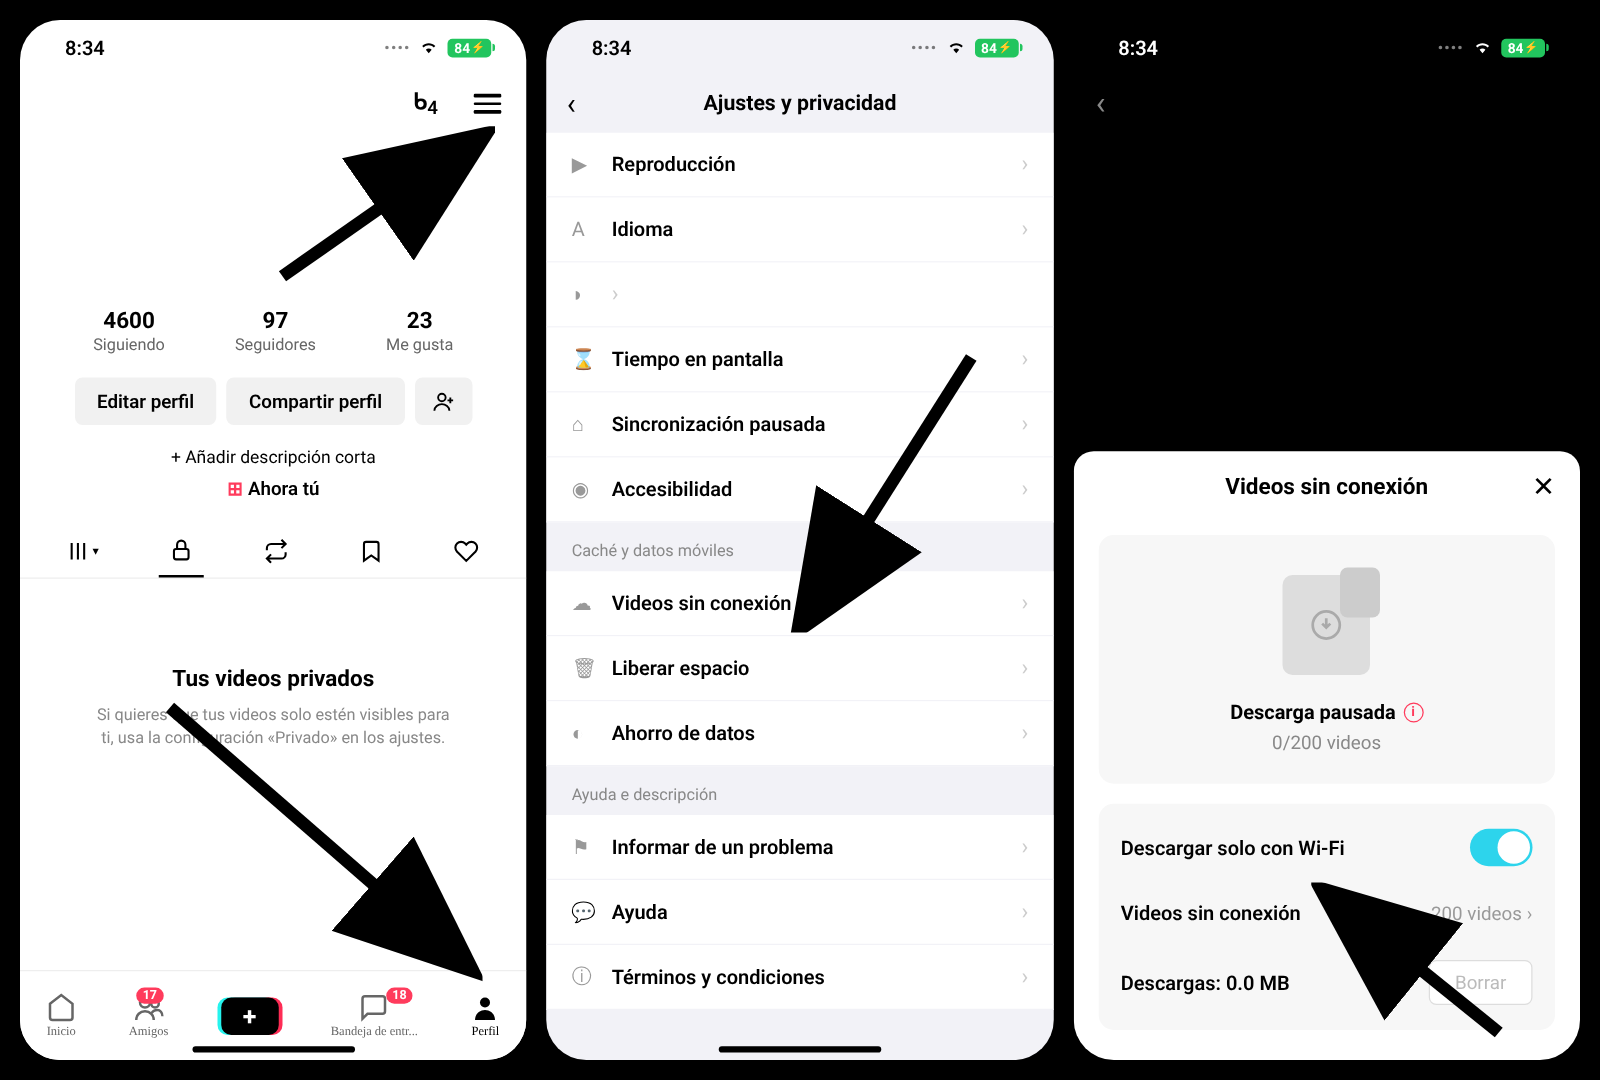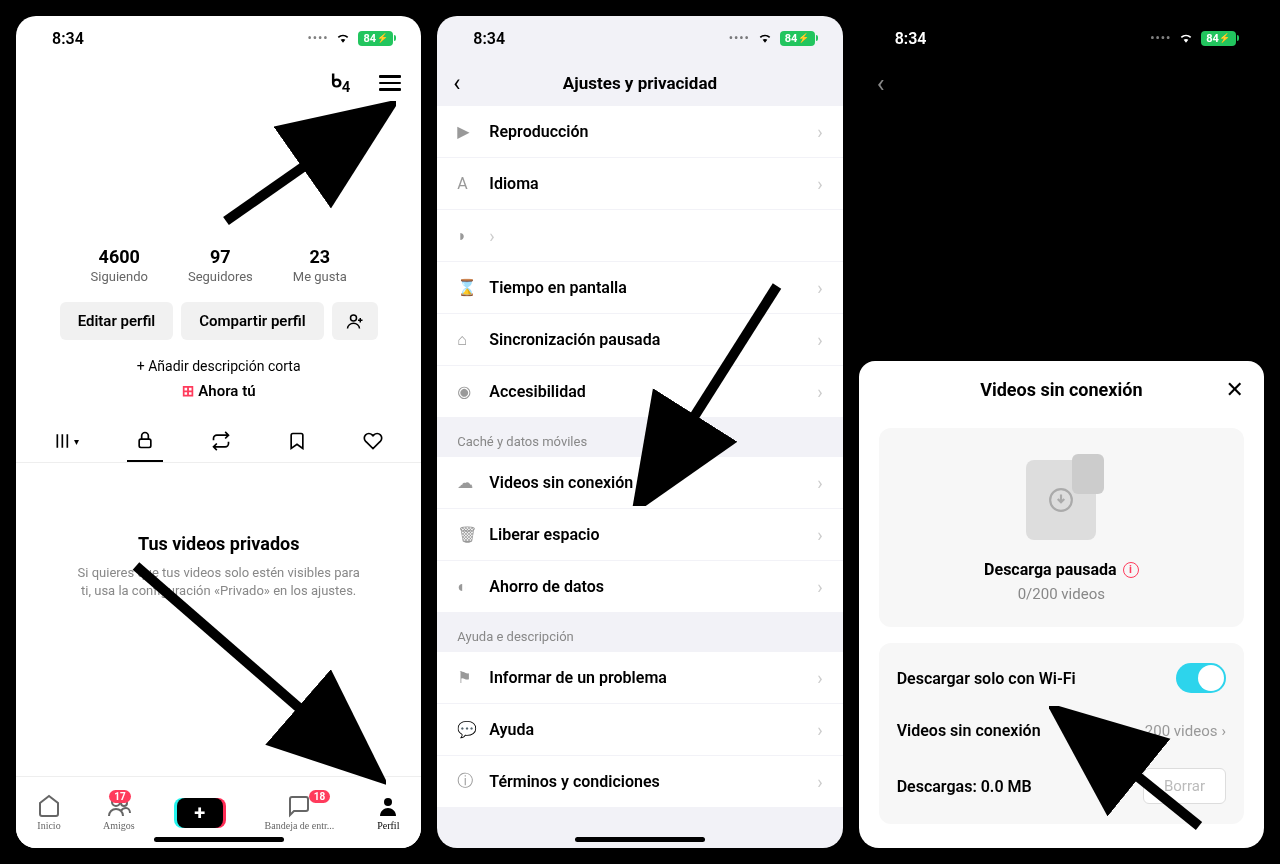--- a/index.html
+++ b/index.html
@@ -1,34 +1,34 @@
 <!DOCTYPE html>
 <html><head>
 <meta charset="utf-8">
 <style>
 * { box-sizing: border-box; margin: 0; padding: 0; font-family: -apple-system, BlinkMacSystemFont, "Segoe UI", Roboto, sans-serif; }
 body { background: #000; width: 1280px; height: 864px; display: flex; justify-content: space-between; padding: 16px; gap: 16px; }
-.phone { width: 451px; height: 832px; background: #fff; border-radius: 20px; overflow: hidden; position: relative; display: flex; flex-direction: column; }
+.phone { width: 451px; height: 832px; background: #fff; border-radius: 32px; overflow: hidden; position: relative; display: flex; flex-direction: column; }
 .phone.dark { background: #000; }
 .status-bar { height: 44px; display: flex; align-items: center; justify-content: space-between; padding: 0 28px 0 36px; font-size: 16px; font-weight: 600; }
 .phone.dark .status-bar { color: #fff; }
 .status-right { display: flex; align-items: center; gap: 6px; }
 .dots { font-size: 12px; letter-spacing: 1px; opacity: .5; }
 .wifi-icon { width: 18px; height: 14px; }
 .battery { padding: 1px 5px; background: #22c55e; color: #fff; font-size: 11px; font-weight: 700; border-radius: 4px; display: flex; align-items: center; position: relative; }
 .battery::after { content: ''; position: absolute; right: -3px; top: 4px; width: 2px; height: 6px; background: #22c55e; border-radius: 0 2px 2px 0; }
 .bolt { font-size: 9px; margin-left: 1px; }
 
 
 .profile-header { height: 46px; display: flex; align-items: center; justify-content: flex-end; padding: 0 20px; gap: 29px; }
 .streak-icon { font-size: 18px; font-weight: 600; }
 .hamburger { display: flex; flex-direction: column; gap: 4px; cursor: pointer; }
 .hamburger span { width: 22px; height: 2.5px; background: #000; border-radius: 1px; }
 
-.stats { display: flex; justify-content: center; margin-top: 140px; gap: 40px; }
+.stats { display: flex; justify-content: center; margin-top: 140px; gap: 56px; }
 .stat { text-align: center; }
 .stat-num { font-size: 18px; font-weight: 700; }
 .stat-label { font-size: 13px; color: #666; margin-top: 2px; }
 
 .profile-buttons { display: flex; justify-content: center; gap: 8px; margin-top: 18px; padding: 0 20px; }
 .btn { padding: 10px 18px; background: #f1f1f1; border: none; border-radius: 6px; font-size: 15px; font-weight: 600; cursor: pointer; }
 .btn-icon { padding: 10px 14px; display: flex; align-items: center; }
 
 .add-bio { text-align: center; font-size: 14px; margin-top: 18px; cursor: pointer; }
 .now-you { text-align: center; font-size: 15px; font-weight: 600; margin-top: 8px; cursor: pointer; }

